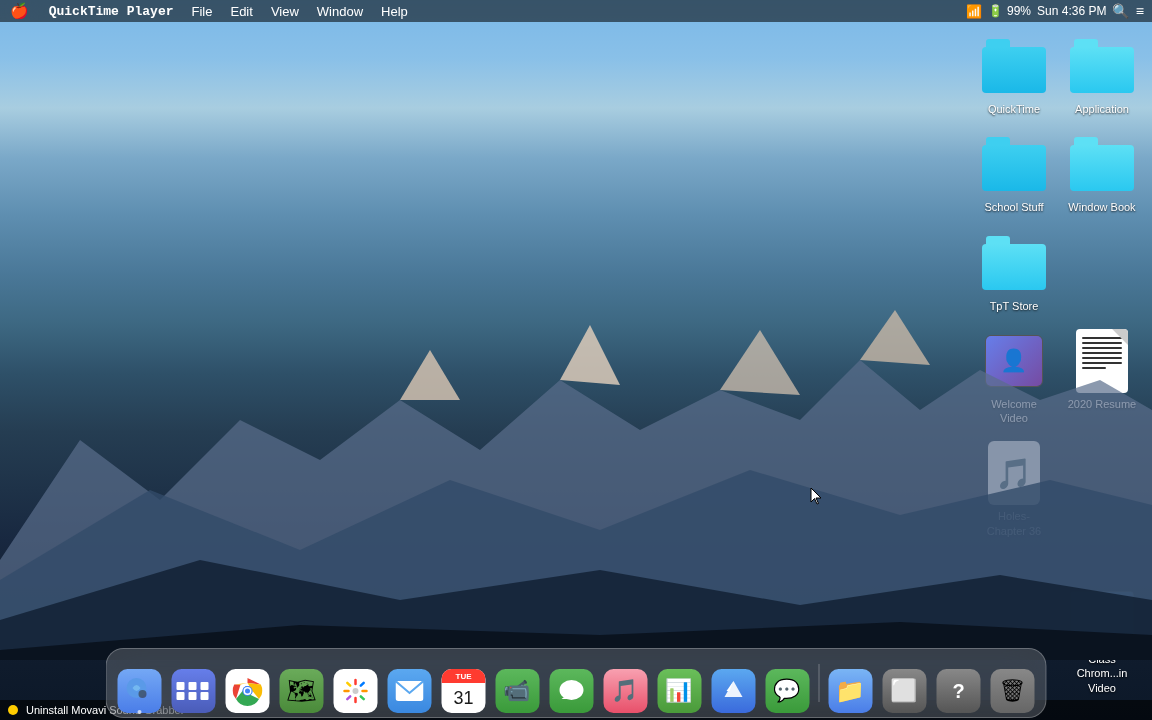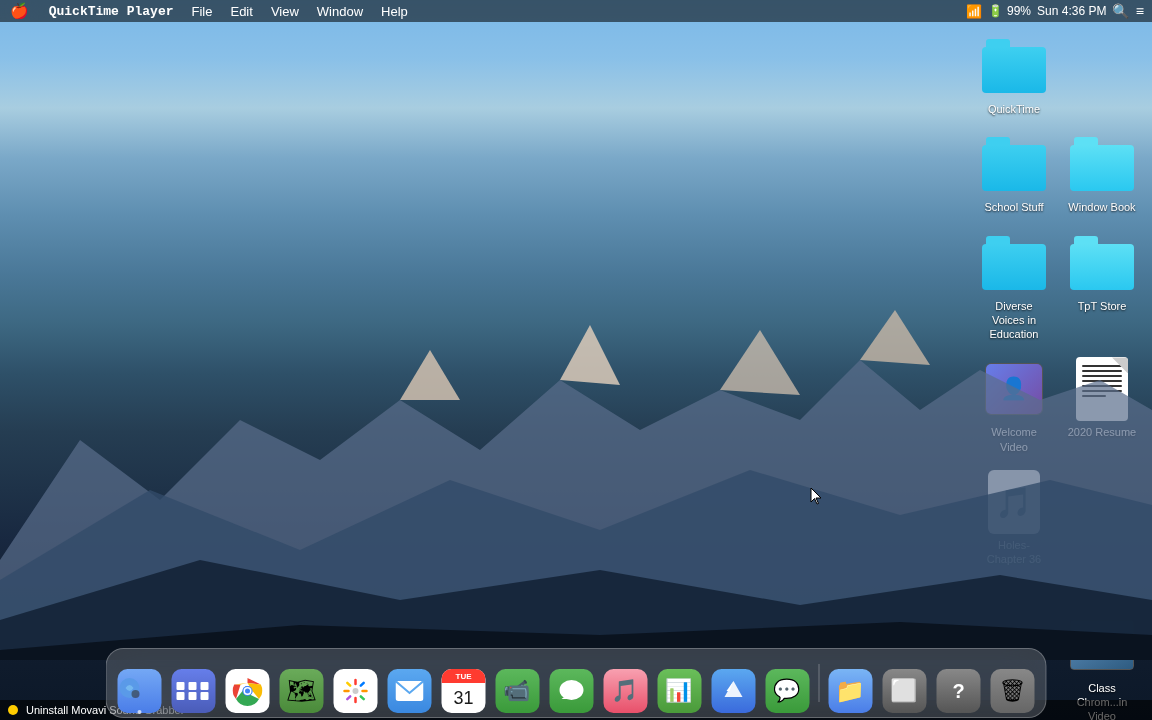--- a/index.html
+++ b/index.html
@@ -228,20 +228,21 @@
       cursor: pointer;
       position: relative;
     }
 
     .dock-icon {
       width: 44px;
       height: 44px;
       border-radius: 10px;
       display: flex;
       align-items: center;
+      justify-content: center;
       font-size: 24px;
       transition: transform 0.1s;
     }
 
     .dock-dot {
       width: 4px;
       height: 4px;
       border-radius: 50%;
       background: rgba(255,255,255,0.7);
       margin-top: 2px;
@@ -342,20 +343,29 @@
   <div class="icon-row">
     <div class="desktop-icon">
       <div class="icon-img">
         <div class="folder-icon folder-cyan">
           <div class="folder-tab"></div>
           <div class="folder-body"></div>
         </div>
       </div>
       <span class="icon-label">QuickTime</span>
     </div>
+    <div class="desktop-icon">
+      <div class="icon-img">
+        <div class="folder-icon folder-lightcyan">
+          <div class="folder-tab"></div>
+          <div class="folder-body"></div>
+        </div>
+      </div>
+      <span class="icon-label">Application</span>
+    </div>
   </div>
 
   <div class="icon-row">
     <div class="desktop-icon">
       <div class="icon-img">
         <div class="folder-icon folder-cyan">
           <div class="folder-tab"></div>
           <div class="folder-body"></div>
         </div>
       </div>
@@ -366,29 +376,20 @@
         <div class="folder-icon folder-lightcyan">
           <div class="folder-tab"></div>
           <div class="folder-body"></div>
         </div>
       </div>
       <span class="icon-label">Window Book</span>
     </div>
   </div>
 
   <div class="icon-row">
-    <div class="desktop-icon">
-      <div class="icon-img">
-        <div class="folder-icon folder-cyan">
-          <div class="folder-tab"></div>
-          <div class="folder-body"></div>
-        </div>
-      </div>
-      <span class="icon-label">Diverse Voices in Education</span>
-    </div>
     <div class="desktop-icon">
       <div class="icon-img">
         <div class="folder-icon folder-lightcyan">
           <div class="folder-tab"></div>
           <div class="folder-body"></div>
         </div>
       </div>
       <span class="icon-label">TpT Store</span>
     </div>
   </div>

